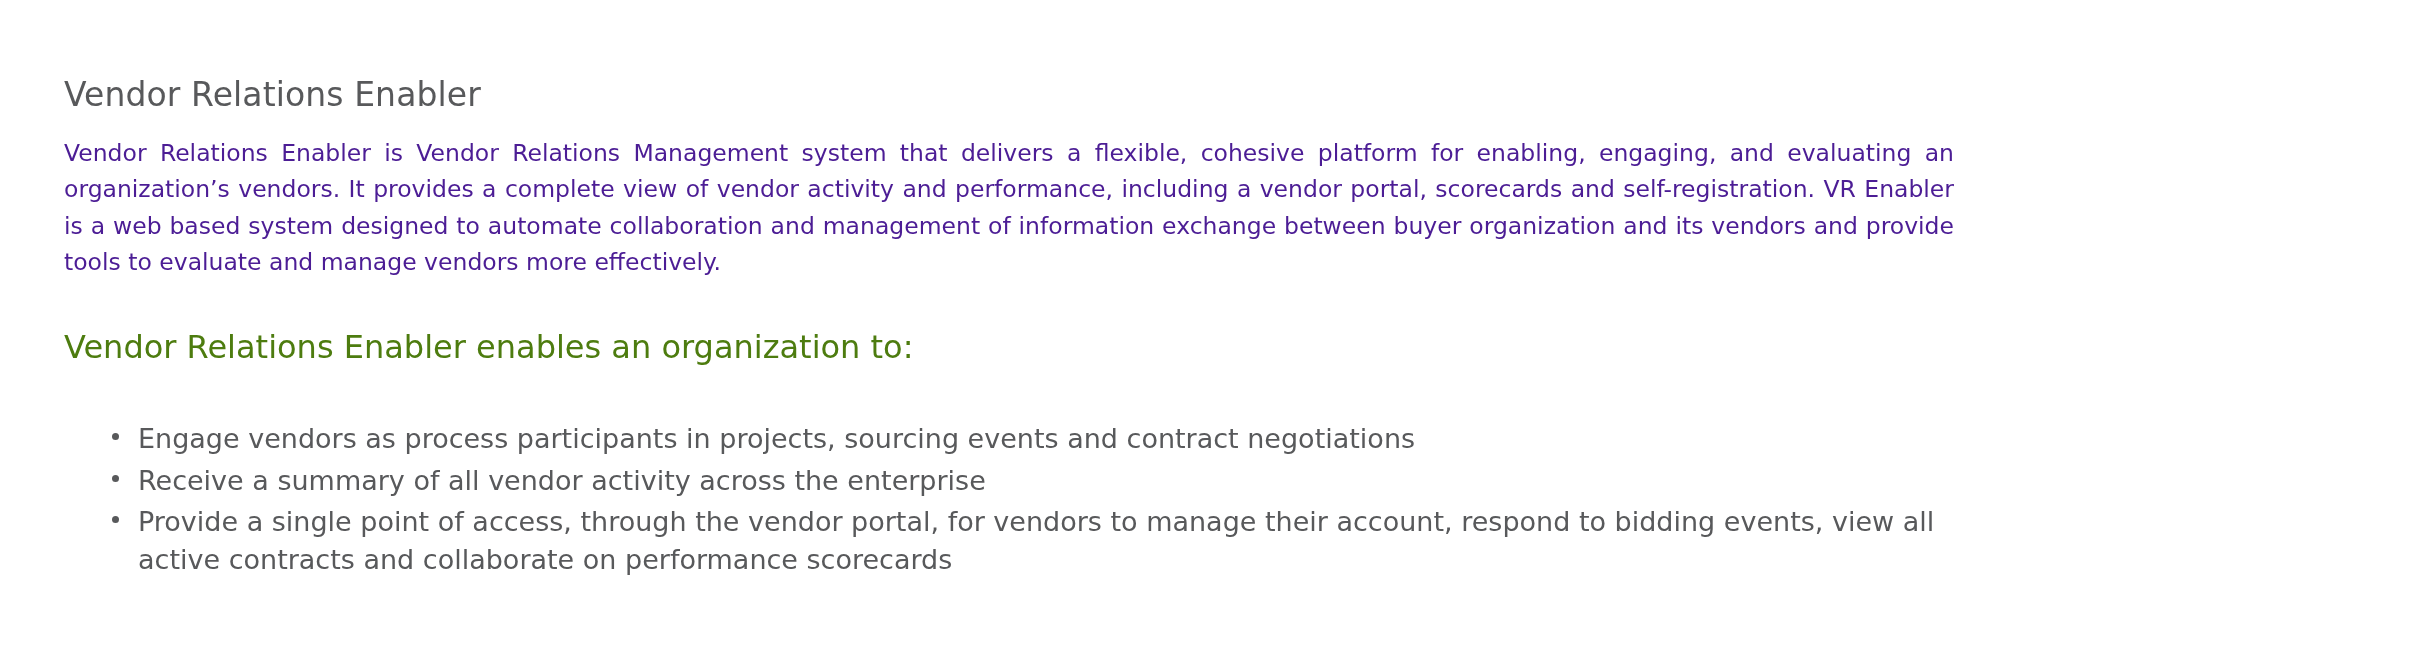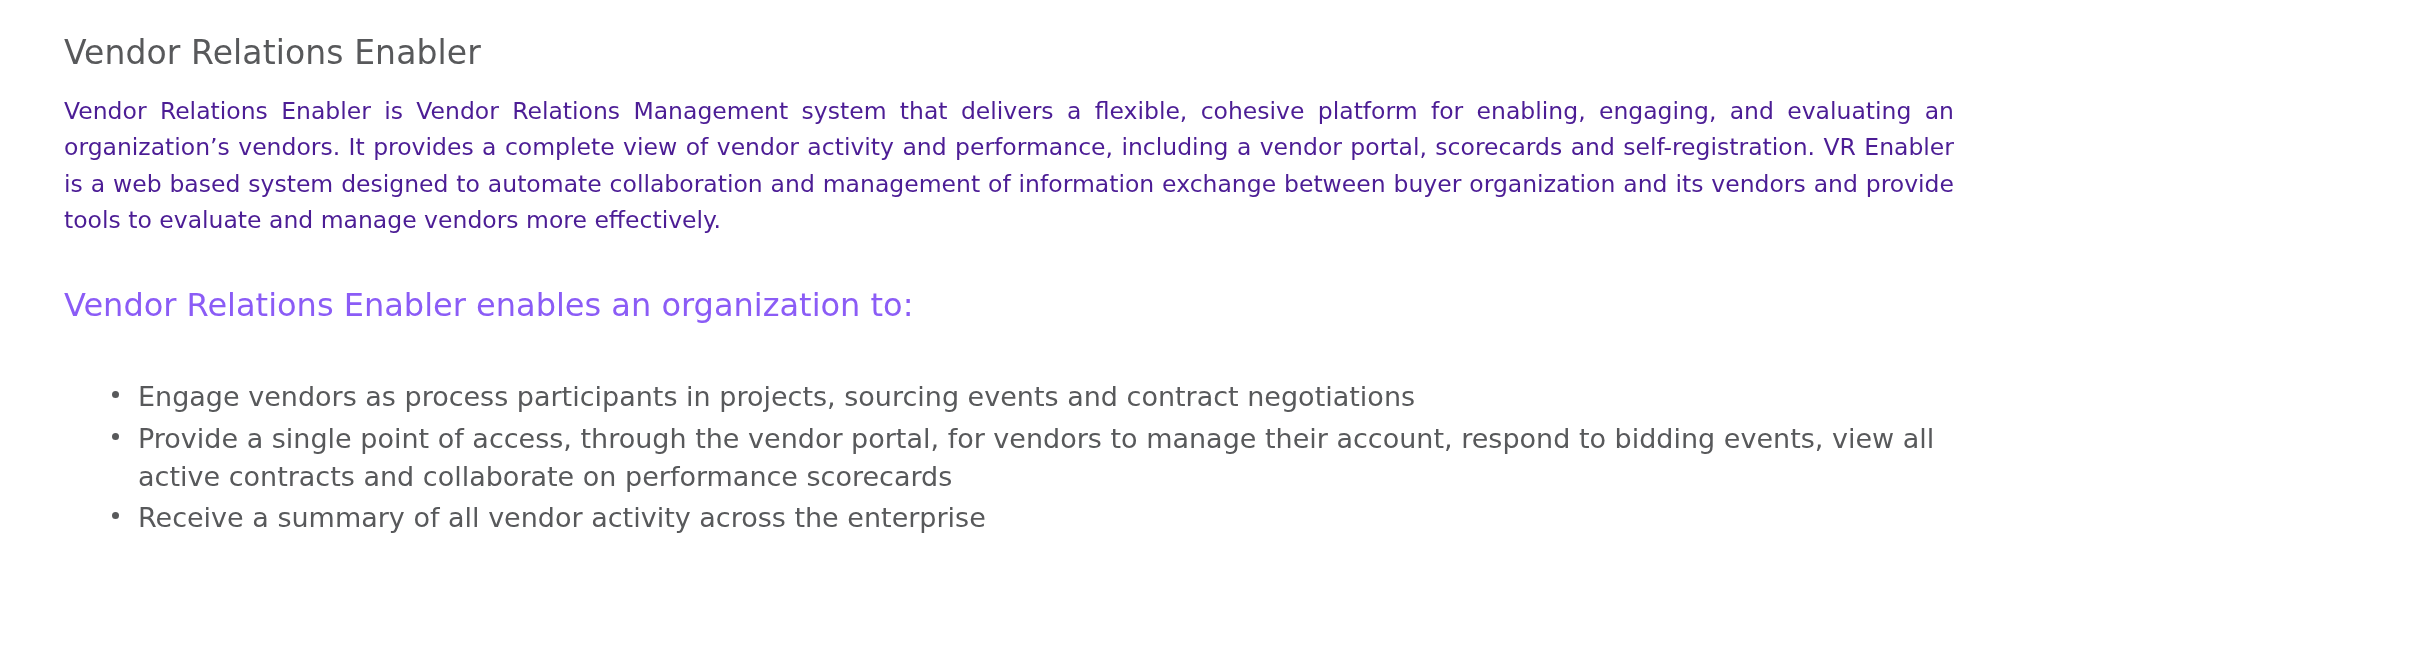--- a/index.html
+++ b/index.html
@@ -11,21 +11,21 @@
     width: 2428px;
     height: 660px;
     font-family: "DejaVu Sans", sans-serif;
     color: #58595b;
     overflow: hidden;
   }
   .page {
     box-sizing: border-box;
     width: 2032px;
     height: 660px;
-    padding: 32px 64px 0 64px;
+    padding: 74px 64px 0 64px;
     background: #ffffff;
   }
   .doc-title {
     font-size: 33px;
     font-weight: 400;
     color: #58595b;
     margin: 0 0 18px 0;
     line-height: 1.3;
     letter-spacing: 0.1px;
   }
@@ -33,21 +33,21 @@
     font-size: 23.5px;
     line-height: 1.55;
     color: #4c1d95;
     text-align: justify;
     margin: 0 14px 10px 0;
     max-width: 2300px;
   }
   .section-heading {
     font-size: 32px;
     font-weight: 400;
-    color: #8b5cf6;
+    color: #4d7c0f;
     margin: 46px 0 0 0;
     line-height: 1.3;
   }
   ul.bullet-list {
     margin: 52px 0 0 0;
     padding: 0 0 0 48px;
     list-style: none;
   }
   ul.bullet-list li {
     position: relative;
@@ -75,17 +75,17 @@
 <div class="page">
 
   <h1 class="doc-title">Vendor Relations Enabler</h1>
 
   <p class="intro-paragraph">Vendor Relations Enabler is Vendor Relations Management system that delivers a flexible, cohesive platform for enabling, engaging, and evaluating an organization’s vendors. It provides a complete view of vendor activity and performance, including a vendor portal, scorecards and self-registration. VR Enabler is a web based system designed to automate collaboration and management of information exchange between buyer organization and its vendors and provide tools to evaluate and manage vendors more effectively.</p>
 
   <h2 class="section-heading">Vendor Relations Enabler enables an organization to:</h2>
 
   <ul class="bullet-list">
     <li>Engage vendors as process participants in projects, sourcing events and contract negotiations</li>
+    <li>Receive a summary of all vendor activity across the enterprise</li>
     <li>Provide a single point of access, through the vendor portal, for vendors to manage their account, respond to bidding events, view all active contracts and collaborate on performance scorecards</li>
-    <li>Receive a summary of all vendor activity across the enterprise</li>
   </ul>
 
 </div>
 
 </body></html>

